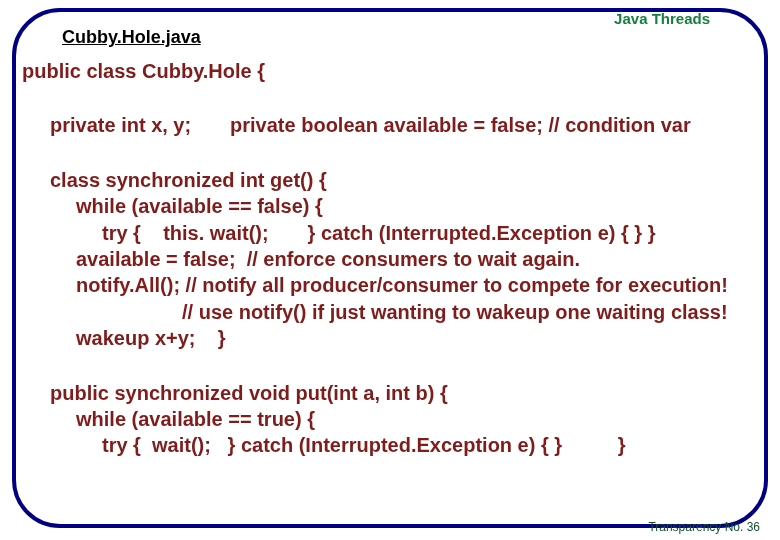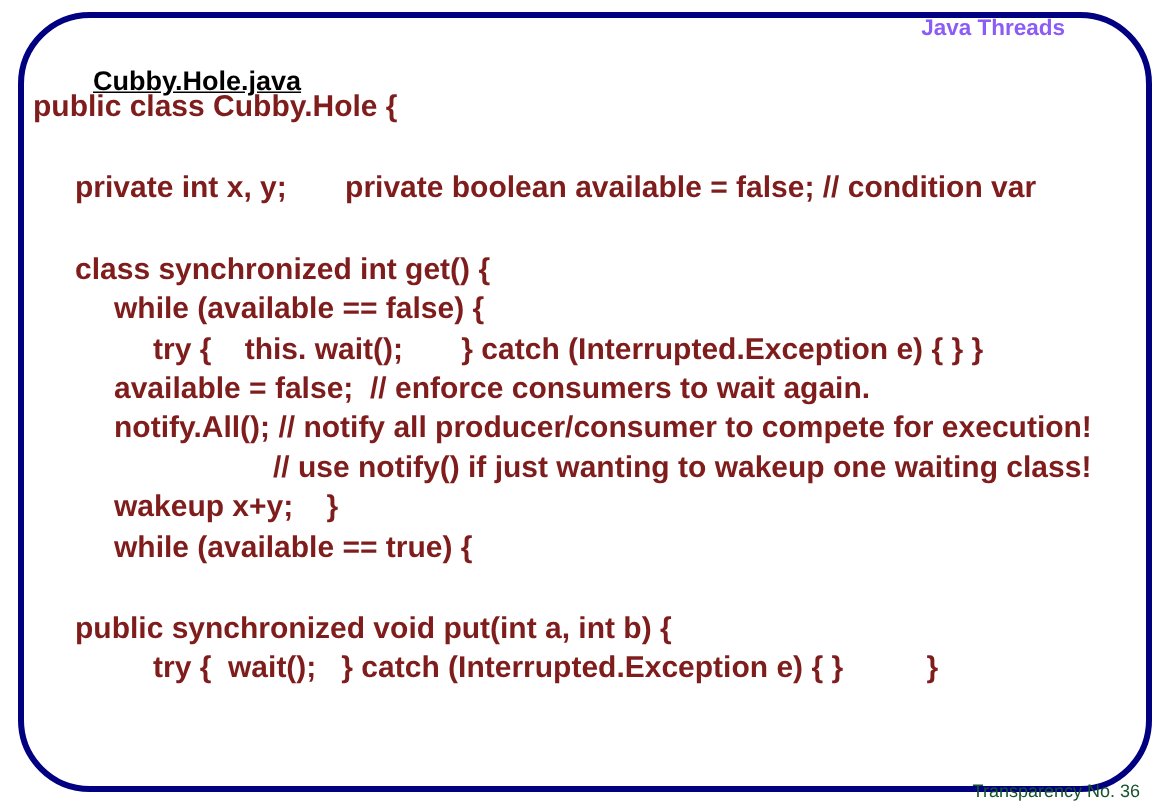--- a/index.html
+++ b/index.html
@@ -22,25 +22,25 @@
     border: 4px solid #000080;
     border-radius: 48px;
     background: #ffffff;
   }
   .header-title {
     position: absolute;
     top: 10px;
     right: 70px;
     font-size: 15px;
     font-weight: bold;
-    color: #8b5cf6;
+    color: #15803d;
   }
   .filename {
     position: absolute;
-    top: 44px;
+    top: 27px;
     left: 62px;
     font-size: 18px;
     font-weight: bold;
     color: #000;
     text-decoration: underline;
   }
   .code-block {
     position: absolute;
     top: 58px;
     left: 22px;
@@ -75,18 +75,18 @@
 <div class="code-block">
   <div class="line">public class Cubby.Hole {</div>
   <div class="line i1">private int x, y;       private boolean available = false; // condition var</div>
   <div class="line i1">class synchronized int get() {</div>
   <div class="line i2">while (available == false) {</div>
   <div class="line i3">try {    this. wait();       } catch (Interrupted.Exception e) { } }</div>
   <div class="line i2">available = false;  // enforce consumers to wait again.</div>
   <div class="line i2">notify.All(); // notify all producer/consumer to compete for execution!</div>
   <div class="line centerish">// use notify() if just wanting to wakeup one waiting class!</div>
   <div class="line i2">wakeup x+y;    }</div>
+  <div class="line i1">public synchronized void put(int a, int b) {</div>
   <div class="line i2">while (available == true) {</div>
-  <div class="line i1">public synchronized void put(int a, int b) {</div>
   <div class="line i3">try {  wait();   } catch (Interrupted.Exception e) { }          }</div>
 </div>
 
 <div class="footer-note">Transparency No. 36</div>
 
 </body></html>

